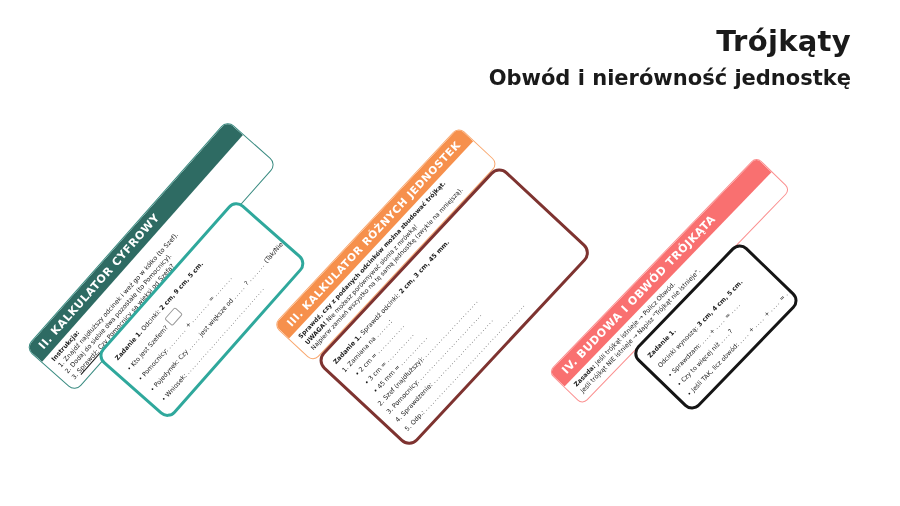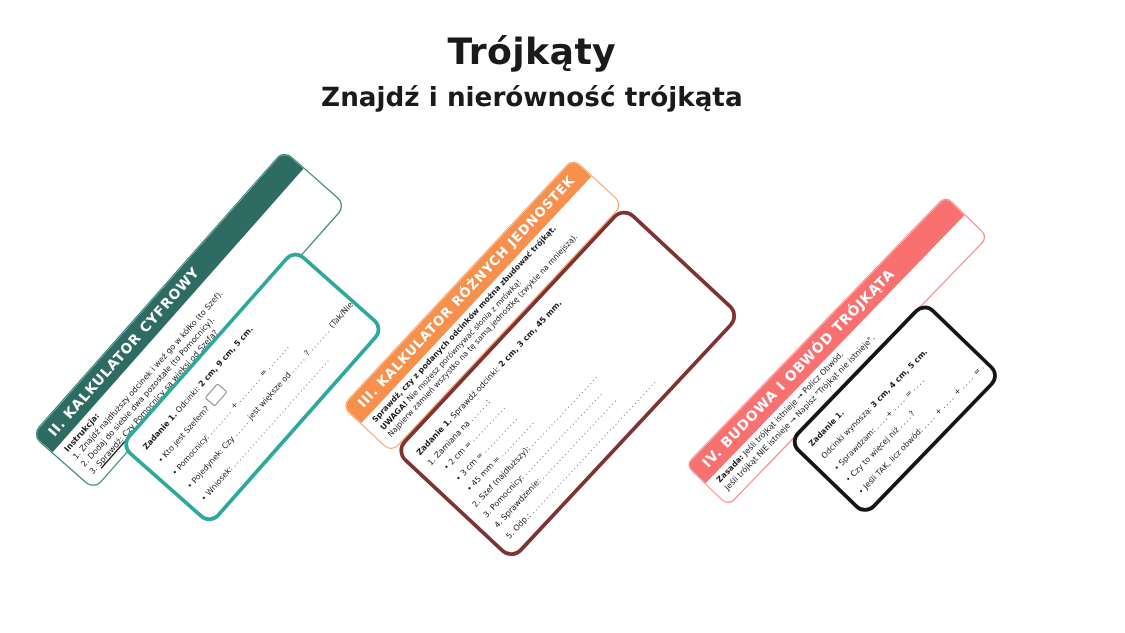--- a/index.html
+++ b/index.html
@@ -1,18 +1,18 @@
 <!DOCTYPE html>
 <html><head>
 <meta charset="utf-8">
 <style>
   * { box-sizing: border-box; margin: 0; padding: 0; }
   html,body { width: 900px; height: 506px; overflow: hidden; background: #ffffff;
               font-family: "DejaVu Sans", sans-serif; color: #1a1a1a; }
-  .titlewrap { position: absolute; left: 0; top: 0; width: 851px; text-align: center; }
+  .titlewrap { position: absolute; left: 0; top: 0; width: 851px; text-align: right; }
   .title    { margin-top: 24px; font-size: 29px; font-weight: 700; letter-spacing: .3px; }
   .subtitle { margin-top: 8px;  font-size: 21px; font-weight: 700; }
 
   .group { position: absolute; transform-origin: 0 0; }
   .g2 { left: 25px;  top: 348px; transform: rotate(-48.5deg); }
   .g3 { left: 273px; top: 325px; transform: rotate(-47deg); }
   .g4 { left: 548px; top: 372px; transform: rotate(-46deg); }
 
   .card { position: absolute; left: 0; top: 0; background: #fff; overflow: hidden; }
   .band { color: #fff; font-weight: 700; padding: 4px 10px; letter-spacing: .6px; white-space: nowrap; }
@@ -42,21 +42,21 @@
   .su { text-decoration: underline; }
   .sd { color: #555; letter-spacing: 1.2px; }
   .sqbox { display: inline-block; width: 16px; height: 11px; border: 1px solid #999;
            border-radius: 2px; vertical-align: -2px; margin-left: 2px; background: #fff; }
 </style>
 </head>
 <body>
 
 <div class="titlewrap">
   <div class="title">Trójkąty</div>
-  <div class="subtitle">Znajdź i nierówność trójkąta</div>
+  <div class="subtitle">Obwód i nierówność jednostkę</div>
 </div>
 
 <div class="group g2">
   <div class="card c2">
     <div class="band">II. KALKULATOR  CYFROWY</div>
     <div class="cbody">
         <div class="tline"><span class="sb">Instrukcja:</span></div>
         <div class="tline"><span class="">1. Znajdź najdłuższy odcinek i weź go w kółko (to Szef).</span></div>
         <div class="tline"><span class="">2. Dodaj do siebie dwa pozostałe (to Pomocnicy).</span></div>
         <div class="tline"><span class="">3. </span><span class="su">Sprawdź: Czy Pomocnicy są więksi od Szefa?</span></div>

